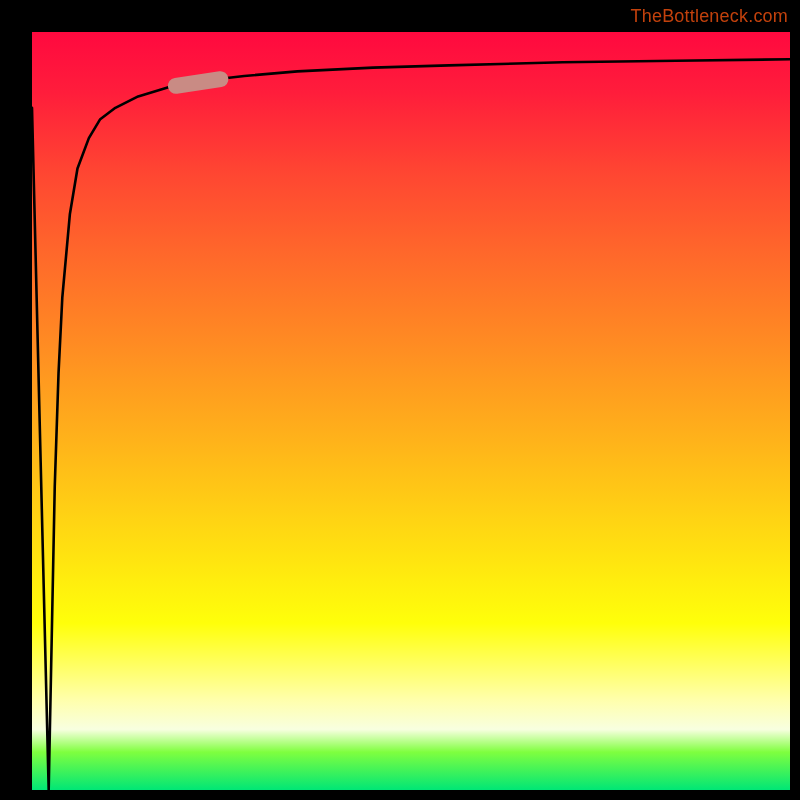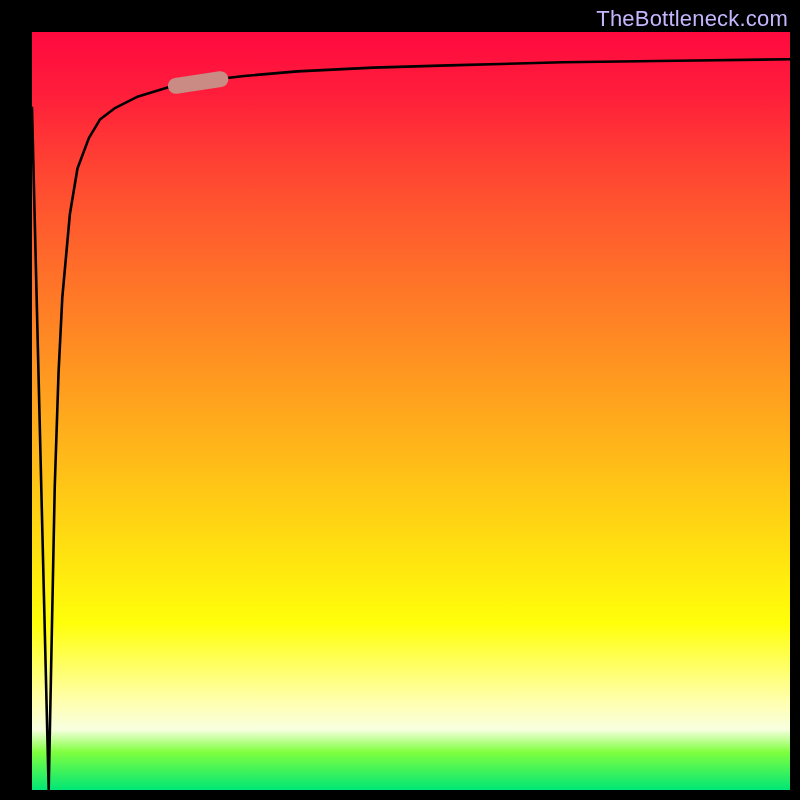--- a/index.html
+++ b/index.html
@@ -1,18 +1,18 @@
 <!DOCTYPE html>
 <html><head>
 <meta charset="utf-8">
 <style>
   html,body{margin:0;padding:0;width:800px;height:800px;overflow:hidden;background:#000;font-family:Arial,Helvetica,sans-serif}
   .stage{position:relative;width:800px;height:800px;background:#000}
   .plot{position:absolute;left:32px;top:32px;width:758px;height:758px;background:linear-gradient(180deg,#ff093f 0%,#ff1d3b 8%,#ff4432 18%,#ff6a2a 30%,#ff8e22 42%,#ffb31a 54%,#ffd912 66%,#ffff0a 78%,#ffffaa 88%,#f8ffe0 92%,#7fff3f 95%,#00e676 100%)}
-  .watermark{position:absolute;top:6px;right:12px;color:#c4b5fd;font-size:22px;font-weight:400;letter-spacing:0.2px}
+  .watermark{position:absolute;top:6px;right:12px;color:#c2410c;font-size:18px;font-weight:400;letter-spacing:0.2px}
   svg.curve{position:absolute;left:0;top:0;width:100%;height:100%;pointer-events:none}
   .thick-seg{position:absolute;background:#c98b84;border-radius:10px}
 </style>
 </head>
 <body>
 
 <div class="stage">
   <div class="watermark">TheBottleneck.com</div>
   <div class="plot">
     <svg class="curve" viewBox="0 0 758 758" preserveAspectRatio="none">

